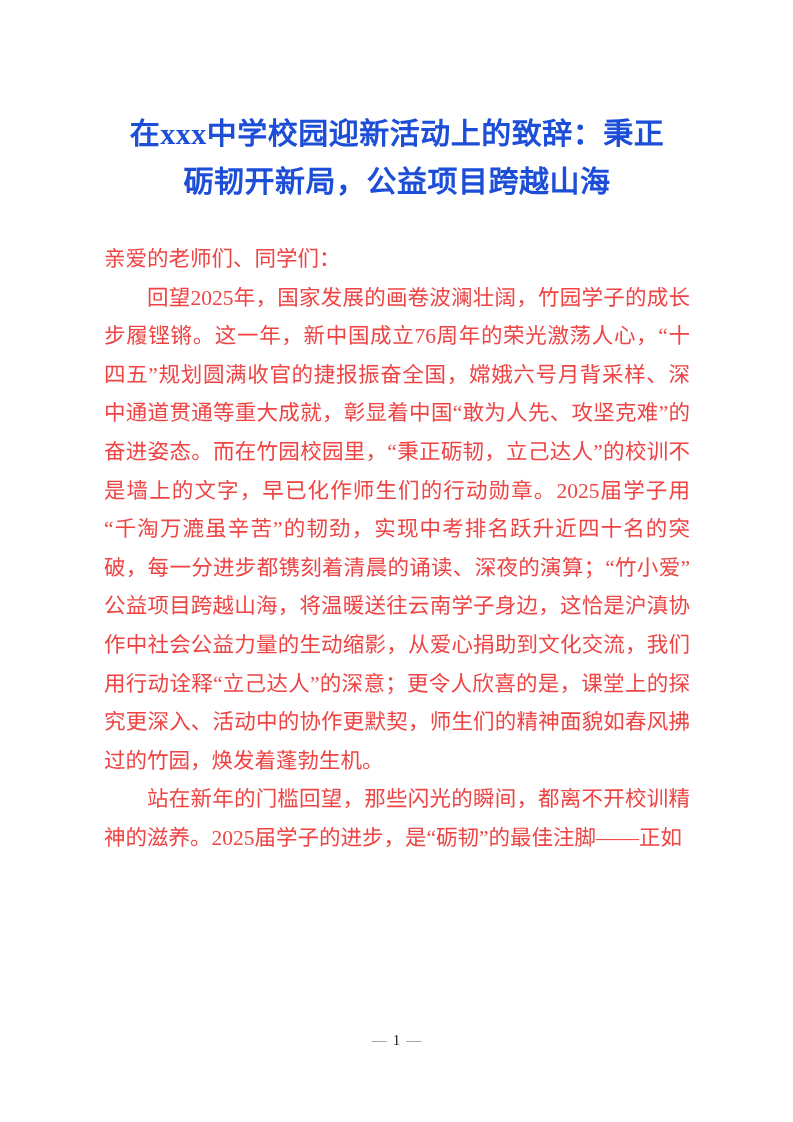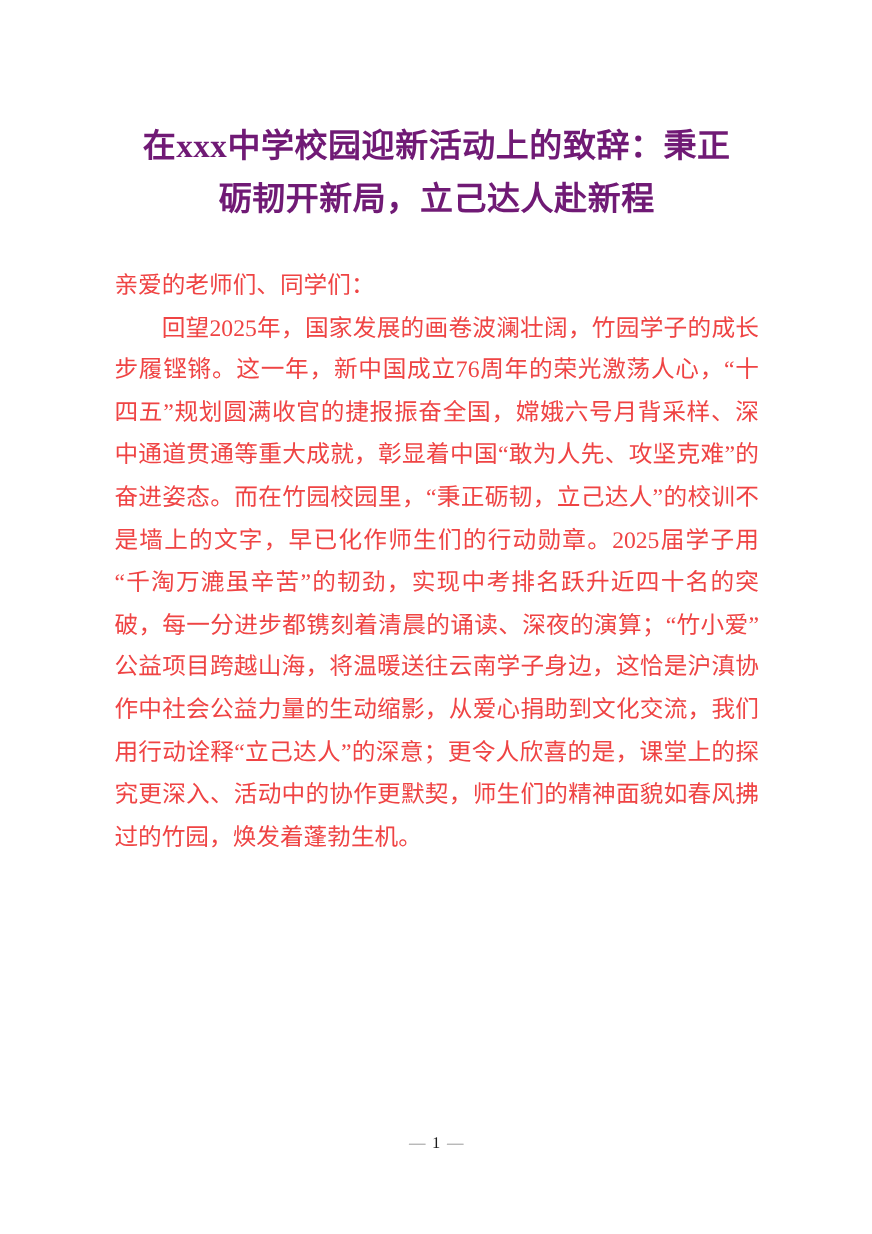--- a/index.html
+++ b/index.html
@@ -22,21 +22,21 @@
     width: 586px;
     top: 0;
   }
   .doc-title {
     margin-top: 110px;
     font-size: 30px;
     font-weight: bold;
     text-align: center;
     line-height: 48px;
     letter-spacing: 0.5px;
-    color: #701a75;
+    color: #1d4ed8;
   }
   .body-text {
     margin-top: 34px;
     font-size: 21.5px;
     line-height: 38.6px;
     text-align: justify;
     color: #ef4444;
   }
   .body-text p {
     margin: 0;
@@ -62,23 +62,24 @@
     color: #1c1c1c;
   }
 </style>
 </head>
 <body>
 
 <div class="page">
   <div class="content">
     <div class="doc-title">
       <div>在xxx中学校园迎新活动上的致辞：秉正</div>
-      <div>砺韧开新局，立己达人赴新程</div>
+      <div>砺韧开新局，公益项目跨越山海</div>
     </div>
     <div class="body-text">
       <p class="salutation">亲爱的老师们、同学们：</p>
       <p class="para">回望2025年，国家发展的画卷波澜壮阔，竹园学子的成长步履铿锵。这一年，新中国成立76周年的荣光激荡人心，“十四五”规划圆满收官的捷报振奋全国，嫦娥六号月背采样、深中通道贯通等重大成就，彰显着中国“敢为人先、攻坚克难”的奋进姿态。而在竹园校园里，“秉正砺韧，立己达人”的校训不是墙上的文字，早已化作师生们的行动勋章。2025届学子用“千淘万漉虽辛苦”的韧劲，实现中考排名跃升近四十名的突破，每一分进步都镌刻着清晨的诵读、深夜的演算；“竹小爱”公益项目跨越山海，将温暖送往云南学子身边，这恰是沪滇协作中社会公益力量的生动缩影，从爱心捐助到文化交流，我们用行动诠释“立己达人”的深意；更令人欣喜的是，课堂上的探究更深入、活动中的协作更默契，师生们的精神面貌如春风拂过的竹园，焕发着蓬勃生机。</p>
+      <p class="para">站在新年的门槛回望，那些闪光的瞬间，都离不开校训精神的滋养。2025届学子的进步，是“砺韧”的最佳注脚——正如</p>
     </div>
   </div>
   <div class="footer">
     <span class="dash">—</span><span class="pagenum">1</span><span class="dash">—</span>
   </div>
 </div>
 
 </body></html>

